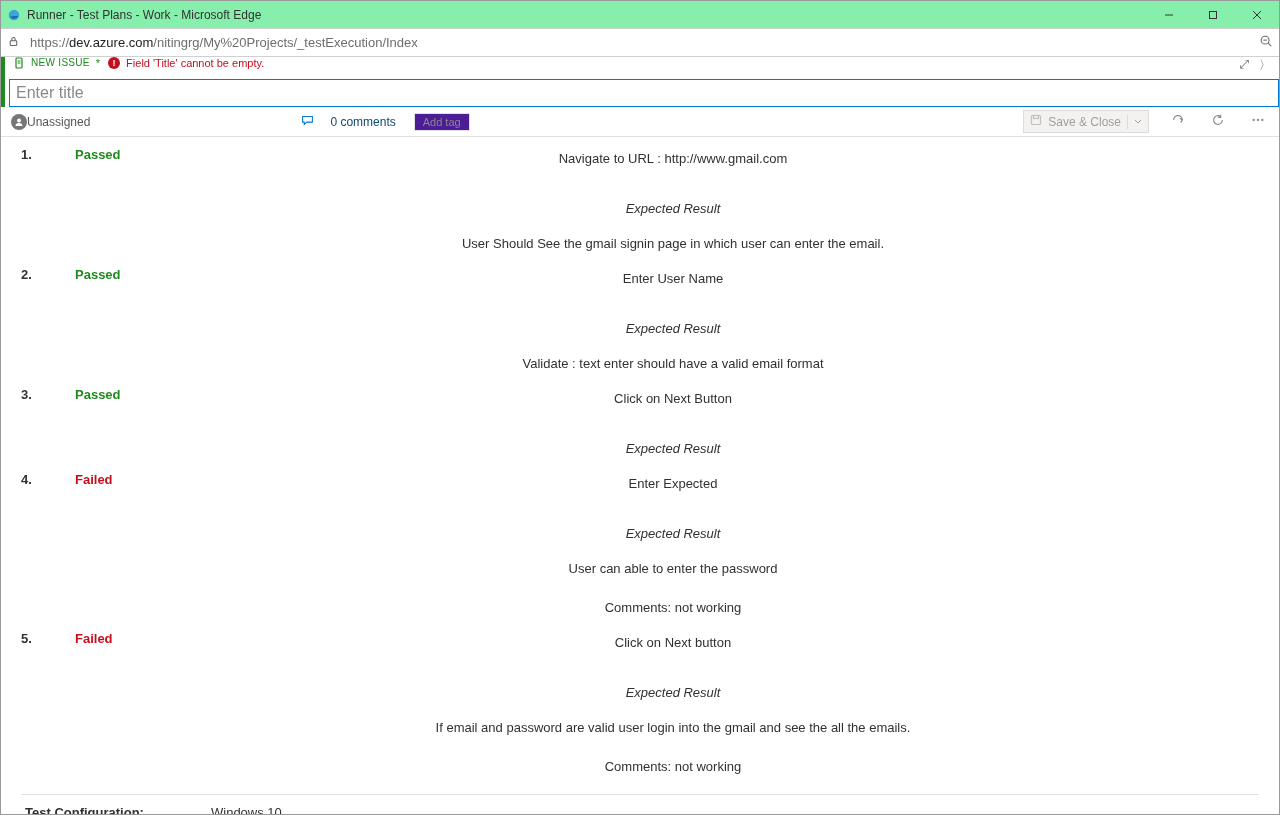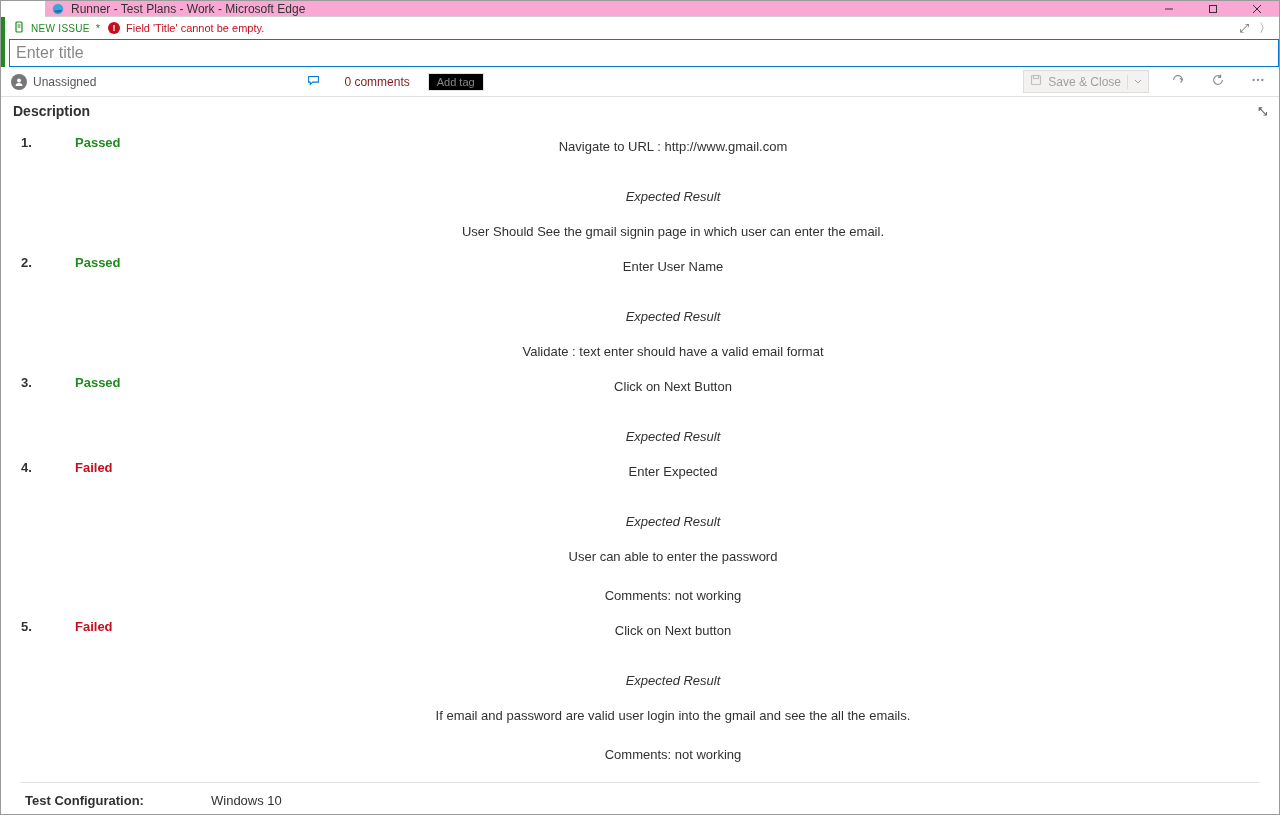--- a/index.html
+++ b/index.html
@@ -1,48 +1,48 @@
 <!DOCTYPE html>
 <html><head>
 <meta charset="utf-8">
 <style>
 * { box-sizing: border-box; margin: 0; padding: 0; }
 html, body { height: 100%; font-family: "Segoe UI", Arial, sans-serif; font-size: 12px; color: #323130; background: #fff; overflow: hidden; }
 .window { display: flex; flex-direction: column; width: 1280px; height: 815px; border: 1px solid #9a9a9a; background: #fff; }
-.titlebar { display: flex; align-items: center; height: 16px; background: #f9a8d4; border-bottom: 1px solid #d0d0d0; padding: 0 0 0 6px; margin-left: 44px; }
+.titlebar { display: flex; align-items: center; height: 28px; background: #86efac; border-bottom: 1px solid #d0d0d0; padding: 0 0 0 6px; }
 .titlebar .app-icon { width: 14px; height: 14px; margin-right: 6px; }
 .titlebar .title { flex: 1; font-size: 12px; color: #333; }
 .winbtns { display: flex; height: 100%; }
 .winbtn { width: 44px; display: flex; align-items: center; justify-content: center; color: #333; cursor: pointer; }
 .addrbar { display: flex; align-items: center; height: 28px; border-bottom: 1px solid #d0d0d0; padding: 0 6px; gap: 10px; background: #fff; }
 .addrbar .lock-icon { color: #666; }
 .addrbar .url { flex: 1; font-size: 13px; color: #6e6e6e; white-space: nowrap; overflow: hidden; }
 .addrbar .url .strong { color: #222; }
 .addrbar .zoom-icon { color: #666; }
 
 .issuebar-wrap { position: relative; border-left: 4px solid #1f8a1f; }
-.issuebar { display: flex; align-items: center; height: 22px; padding: 0 8px; gap: 6px; font-size: 11px; }
+.issuebar { display: flex; align-items: flex-start; height: 22px; padding: 0 8px; gap: 6px; font-size: 11px; }
 .issuebar .iss-icon { color: #1f8a1f; }
 .issuebar .iss-label { color: #1f8a1f; text-transform: uppercase; font-size: 10px; letter-spacing: 0.3px; }
 .issuebar .iss-star { color: #1f8a1f; }
 .issuebar .err-icon { width: 12px; height: 12px; border-radius: 50%; background: #c50f1f; color: #fff; display: flex; align-items: center; justify-content: center; font-size: 9px; font-weight: bold; margin-left: 2px; }
 .issuebar .err-text { color: #c50f1f; }
 .issuebar .collapse-icon, .issuebar .next-icon { margin-left: 4px; color: #666; cursor: pointer; font-size: 12px; }
 .issuebar .spacer { flex: 1; }
 .title-input-wrap { border: 1px solid #0078d4; margin: 0 0 0 4px; padding: 0; }
 .title-input { width: 100%; height: 26px; border: none; outline: none; font-size: 16px; color: #323130; padding: 0 6px; }
 .title-input::placeholder { color: #888; font-size: 16px; }
 
 .metarow { display: flex; align-items: center; height: 30px; padding: 0 10px; gap: 18px; border-bottom: 1px solid #e1e1e1; font-size: 12px; }
-.assignee { display: flex; align-items: center; gap: 6px; color: #555; }
+.assignee { display: flex; align-items: center; color: #555; }
 .assignee .avatar-icon { width: 16px; height: 16px; border-radius: 50%; background: #777; display: flex; align-items: center; justify-content: center; }
 .metarow .flex-spacer { width: 175px; }
-.comments { display: flex; align-items: center; gap: 24px; color: #7f1d1d; cursor: pointer; }
+.comments { display: flex; align-items: center; gap: 16px; color: #0c4a6e; cursor: pointer; }
 .comments .comment-icon { color: #0078d4; }
-.addtag { color: #888; background: #000000; border: 1px solid #e1e1e1; padding: 2px 8px; font-size: 11px; cursor: text; }
+.addtag { color: #888; background: #4c1d95; border: 1px solid #e1e1e1; padding: 2px 8px; font-size: 11px; cursor: text; }
 .metarow .spacer { flex: 1; }
 .savebtn { display: flex; align-items: center; gap: 6px; background: #f3f2f1; border: 1px solid #dcdcdc; color: #a19f9d; padding: 3px 6px; font-size: 12px; }
 .savebtn .save-icon { opacity: 0.6; }
 .savebtn .chev { border-left: 1px solid #dcdcdc; padding-left: 6px; }
 .iconbtn { color: #888; cursor: pointer; padding: 2px 4px; }
 
 .desc-header { display: flex; align-items: center; justify-content: space-between; padding: 6px 12px; font-weight: 600; font-size: 14px; color: #323130; }
 .desc-header .expand-icon { color: #666; cursor: pointer; font-size: 11px; }
 
 .desc-body-wrap { flex: 1; display: flex; overflow: hidden; }
@@ -98,20 +98,38 @@
         </div>
       <div class="winbtn close">
           <svg width="10" height="10" viewBox="0 0 10 10">
             <line x1="1" y1="1" x2="9" y2="9" stroke="currentColor" stroke-width="1"></line>
             <line x1="9" y1="1" x2="1" y2="9" stroke="currentColor" stroke-width="1"></line>
           </svg>
         </div>
     </div>
   </div>
 
+  <div class="addrbar">
+    <span class="lock-icon">
+      <svg width="13" height="13" viewBox="0 0 16 16" fill="none" stroke="currentColor" stroke-width="1.3">
+          <rect x="4" y="7" width="8" height="6" rx="1"></rect>
+          <path d="M6 7 V5 a2 2 0 0 1 4 0 V7"></path>
+        </svg>
+    </span>
+    <div class="url">
+      <span>https://</span><span class="strong">dev.azure.com</span><span>/nitingrg/My%20Projects/_testExecution/Index</span>
+    </div>
+    <span class="zoom-icon">
+      <svg width="14" height="14" viewBox="0 0 16 16" fill="none" stroke="currentColor" stroke-width="1.2">
+          <circle cx="7" cy="7" r="4.5"></circle>
+          <line x1="10.5" y1="10.5" x2="14" y2="14"></line>
+          <line x1="5" y1="7" x2="9" y2="7"></line>
+        </svg>
+    </span>
+  </div>
 
   <div class="issuebar-wrap">
     <div class="issuebar">
       <span class="iss-icon">
         <svg width="12" height="12" viewBox="0 0 12 12">
             <rect x="3" y="1" width="6" height="10" rx="1" fill="none" stroke="#1f8a1f" stroke-width="1.2"></rect>
             <line x1="4.5" y1="4" x2="7.5" y2="4" stroke="#1f8a1f"></line>
             <line x1="4.5" y1="6" x2="7.5" y2="6" stroke="#1f8a1f"></line>
           </svg>
       </span>
@@ -177,24 +195,20 @@
     </span>
     <span class="iconbtn">
       <svg width="14" height="14" viewBox="0 0 16 16" fill="currentColor">
           <circle cx="3" cy="8" r="1.3"></circle>
           <circle cx="8" cy="8" r="1.3"></circle>
           <circle cx="13" cy="8" r="1.3"></circle>
         </svg>
     </span>
   </div>
 
-  <div class="desc-header">
-    <span>Description</span>
-    <span class="expand-icon">⤡</span>
-  </div>
 
   <div class="desc-body-wrap">
     <div class="desc-body">
       <div class="steps" id="steps-container">
           <div class="step">
             <div class="step-no">1.</div>
             <div class="step-status passed">Passed</div>
             <div class="step-content">
               <p class="action">Navigate to URL : http://www.gmail.com</p>
               <p class="er-label">Expected Result</p>

